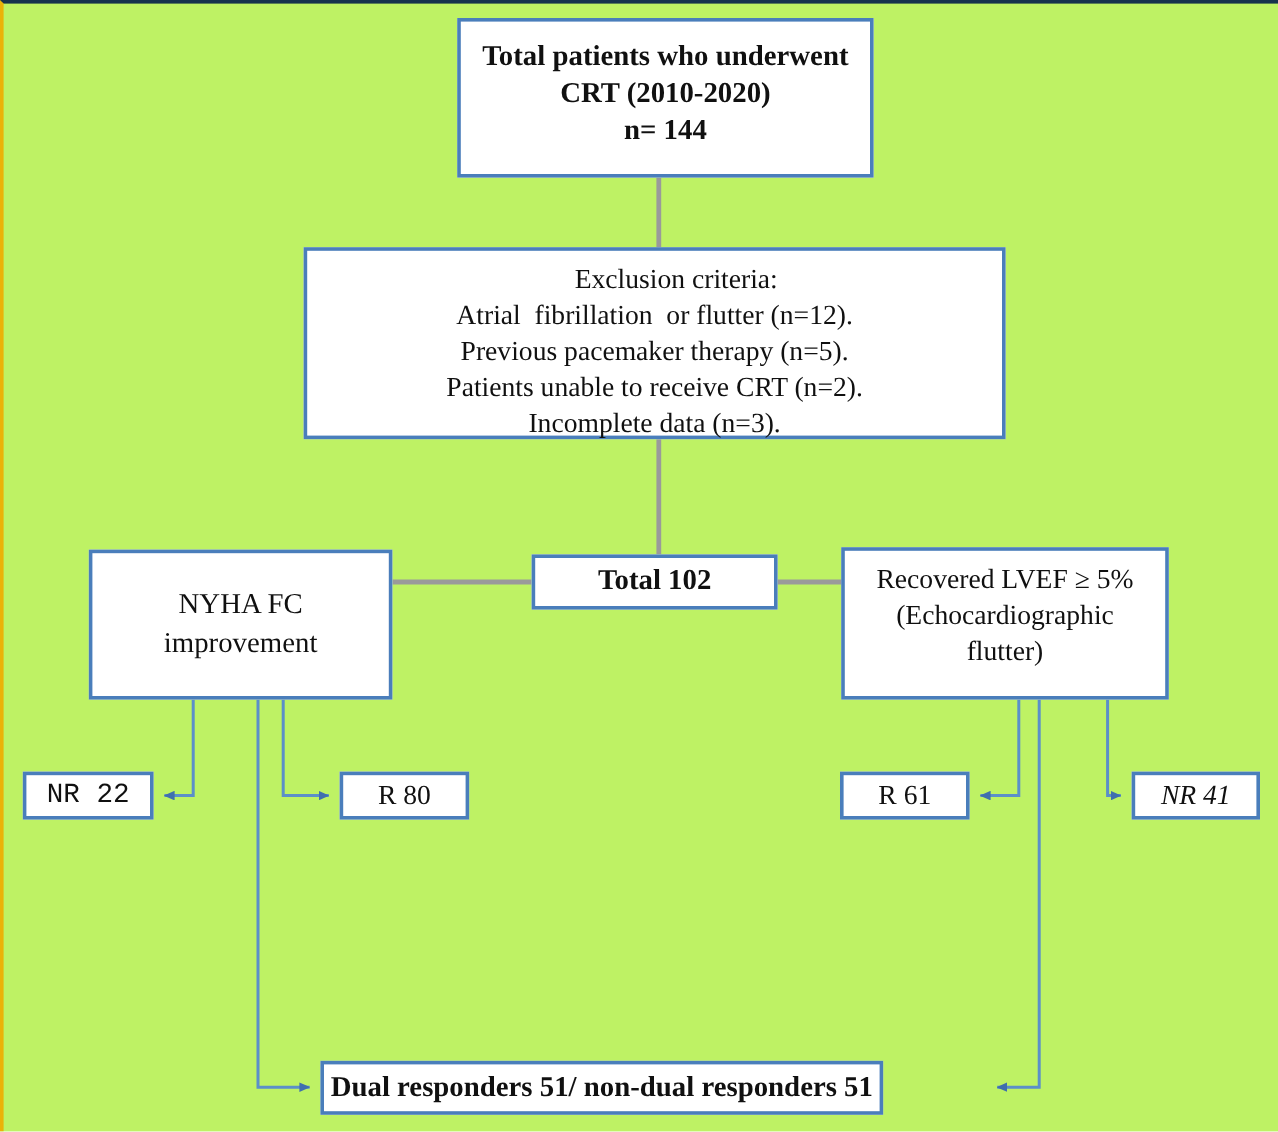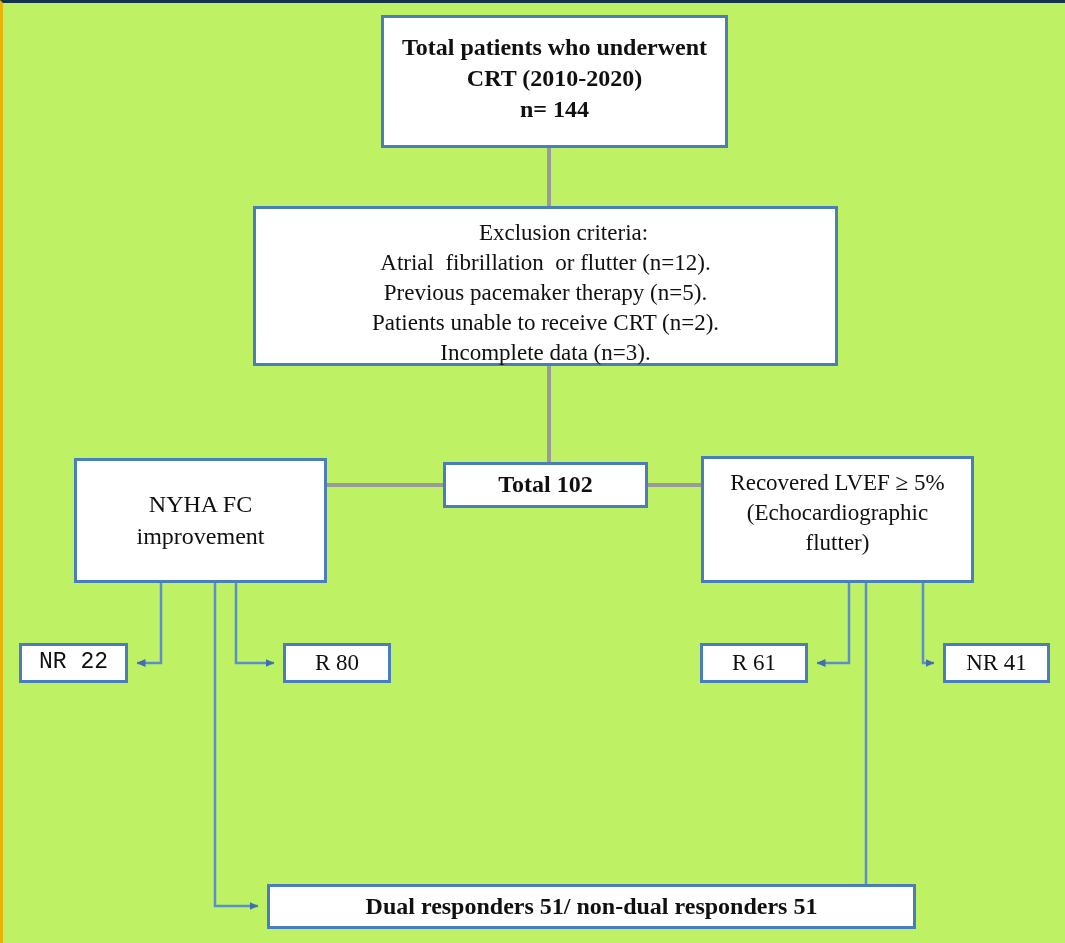--- a/index.html
+++ b/index.html
@@ -67,23 +67,23 @@
     font-size: 24px;
   }
   #node-lvef {
     left: 698px; top: 453px; width: 273px; height: 127px;
     justify-content: flex-start; padding-top: 9px;
     font-size: 23px;
   }
   #node-nr22 { left: 16px; top: 640px; width: 109px; height: 40px; font-size: 23px; font-family: Liberation Mono, monospace; }
   #node-r80  { left: 280px; top: 640px; width: 108px; height: 40px; font-size: 23px; }
   #node-r61  { left: 697px; top: 640px; width: 108px; height: 40px; font-size: 23px; }
-  #node-nr41 { left: 940px; top: 640px; width: 107px; height: 40px; font-size: 23px; }
+  #node-nr41 { left: 940px; top: 640px; width: 107px; height: 40px; font-size: 23px; font-style: italic; }
   #node-dual {
-    left: 264px; top: 881px; width: 649px; height: 45px;
+    left: 264px; top: 881px; width: 469px; height: 45px;
     font-size: 24px; font-weight: bold;
   }
 </style>
 </head>
 <body>
 
 <div id="page">
 
   <svg id="connectors" width="1065" height="943" viewBox="0 0 1065 943">
     <defs>

